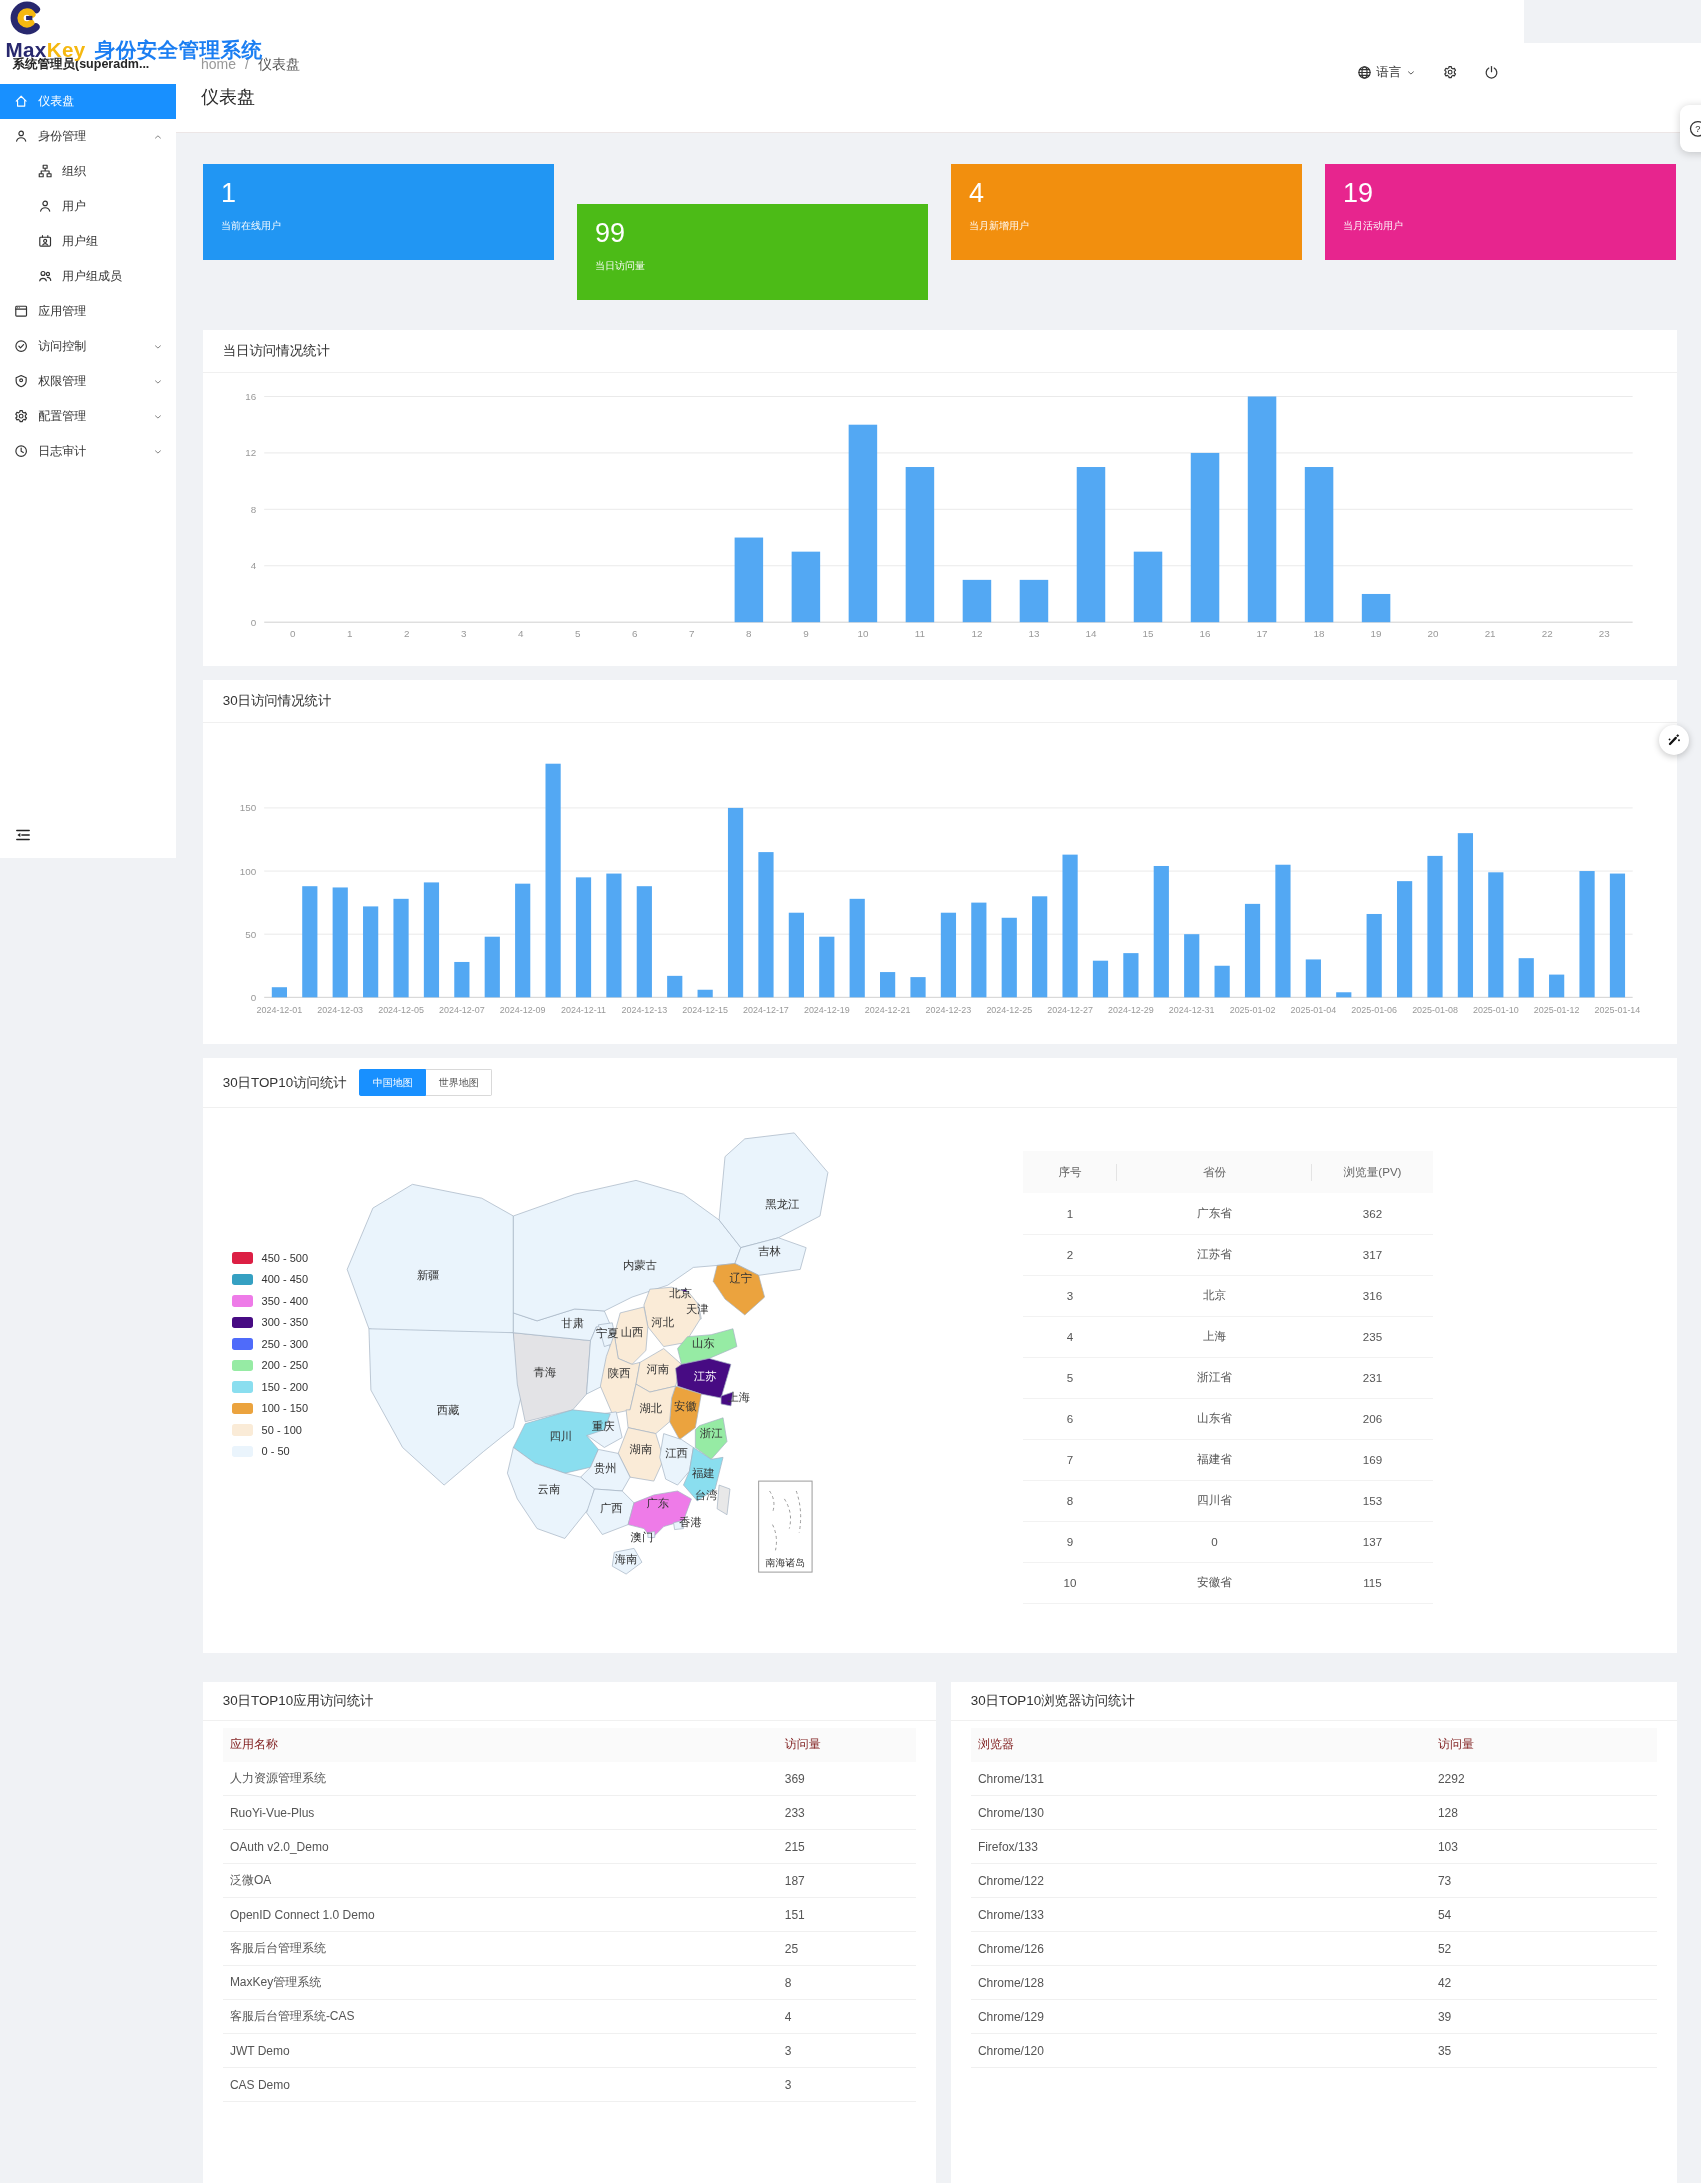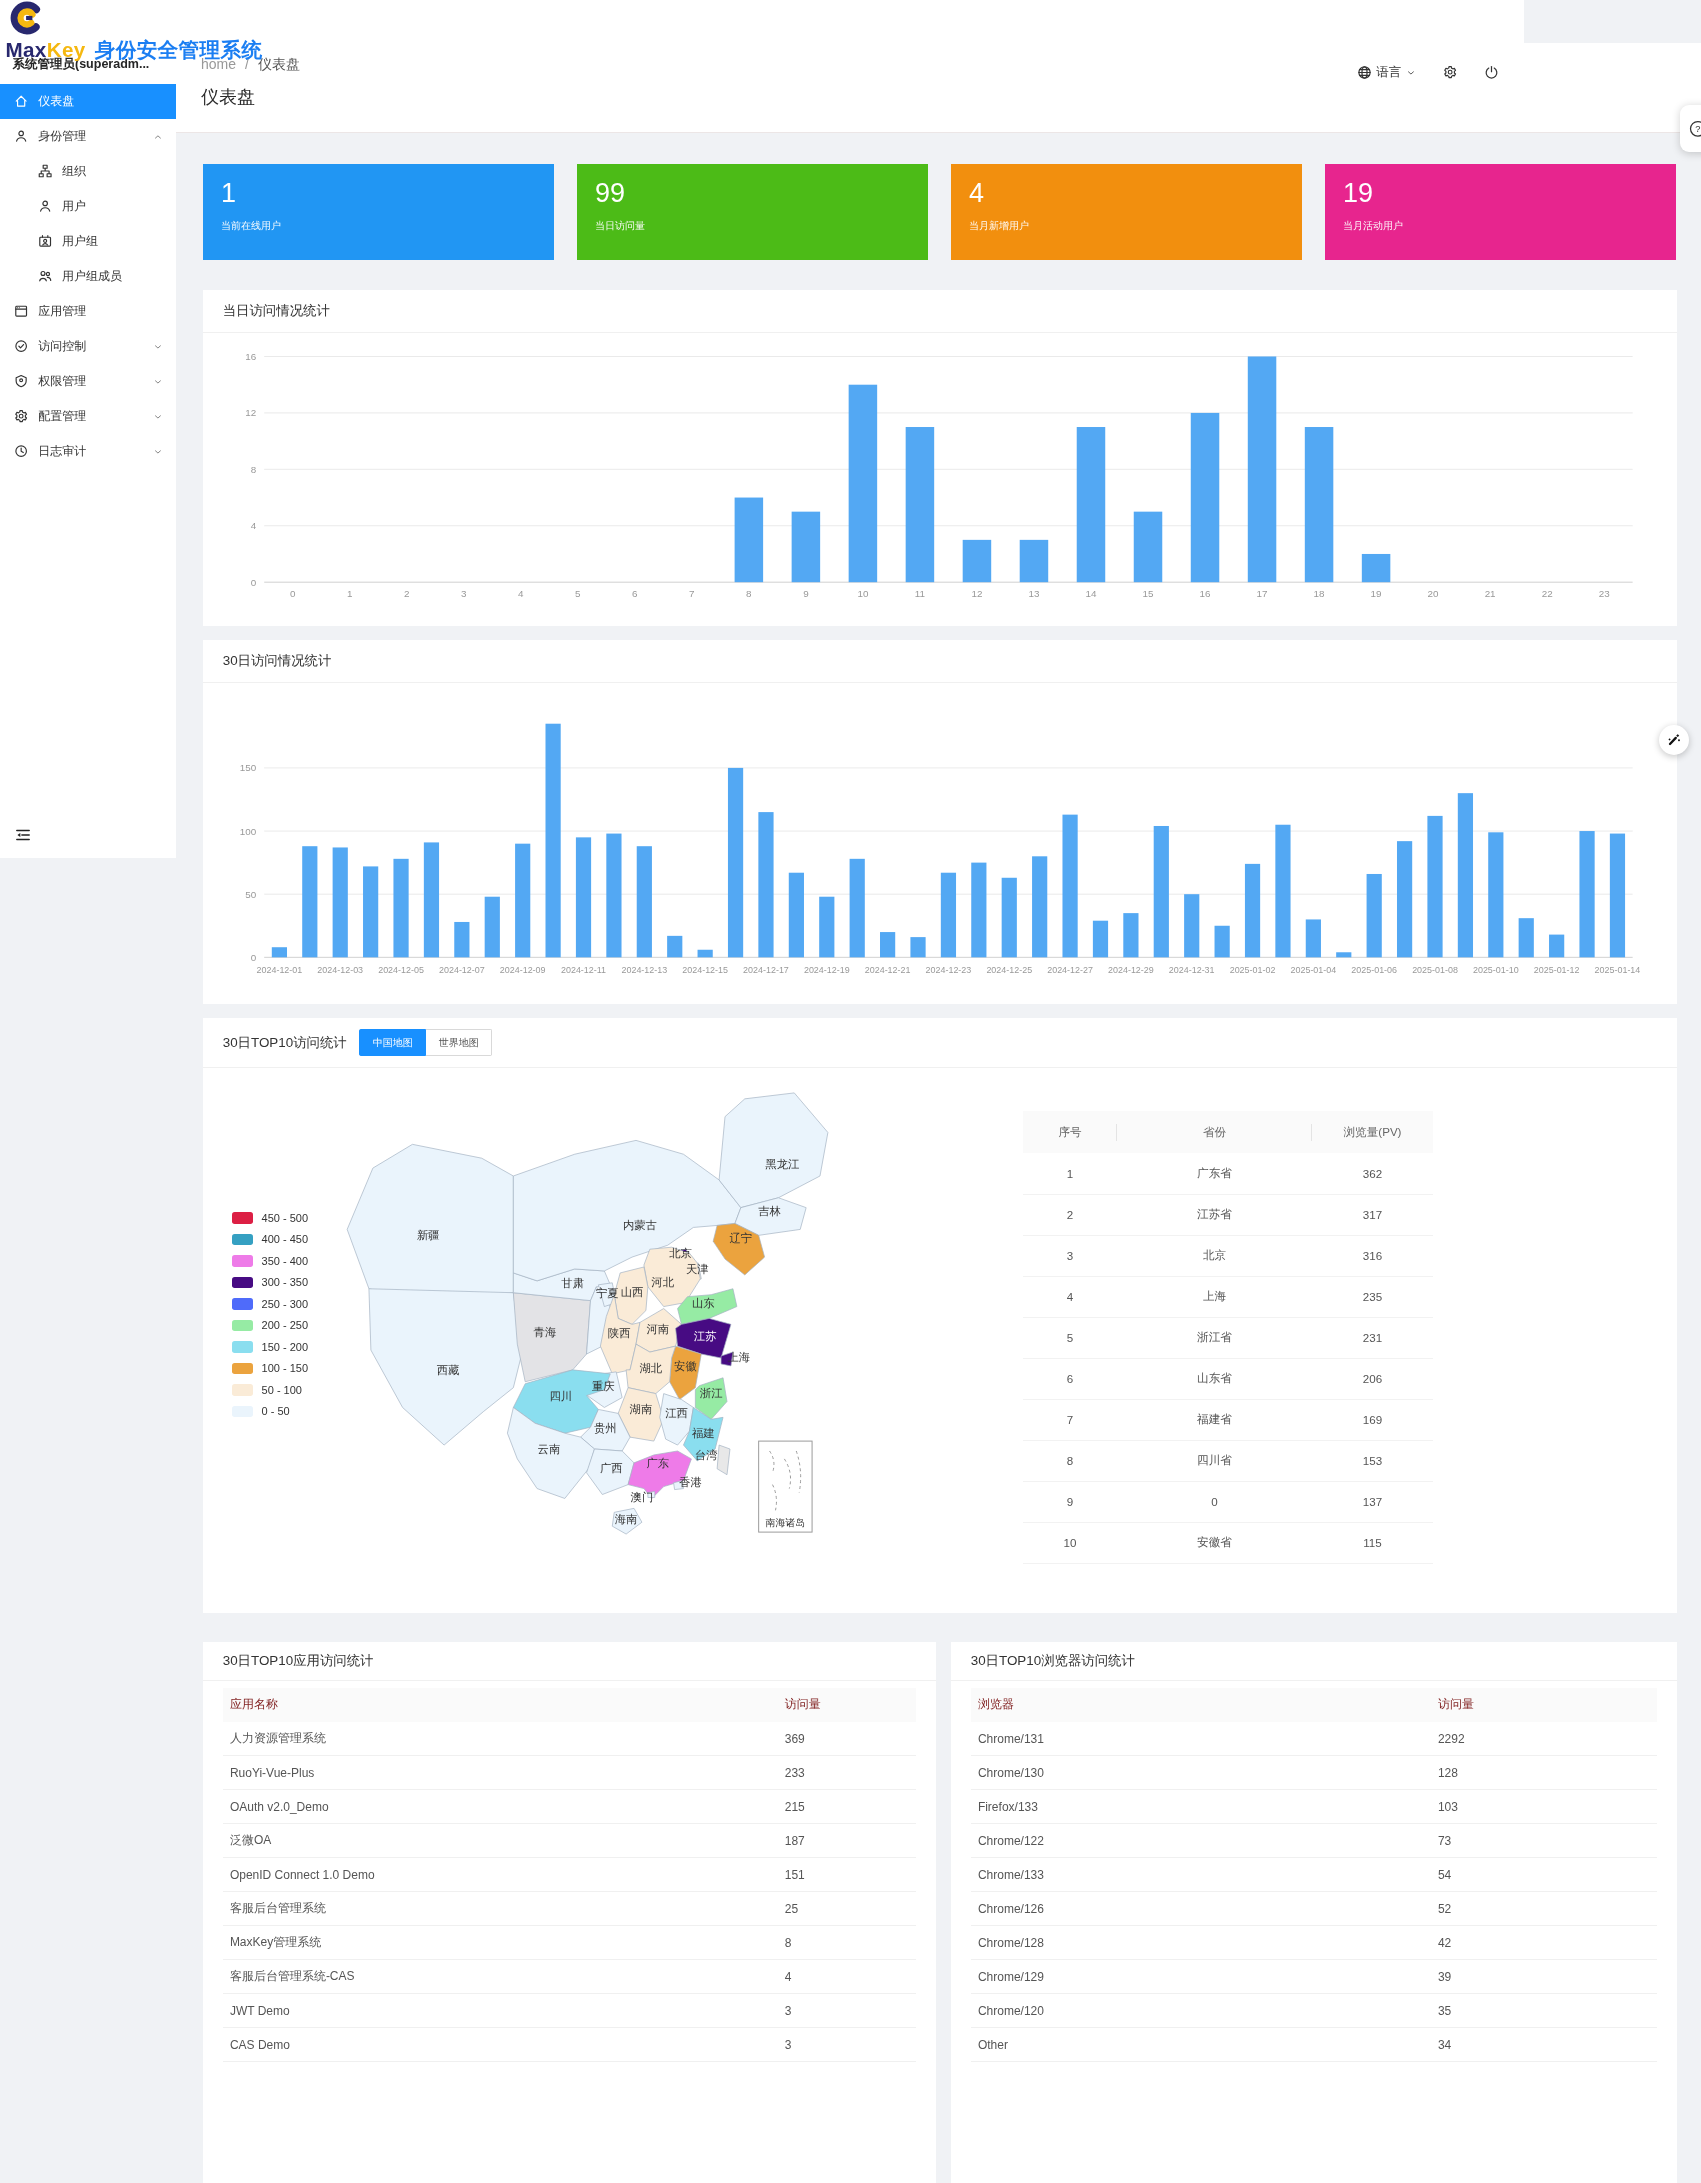--- a/index.html
+++ b/index.html
@@ -275,21 +275,21 @@
   <div class="pagetitle">仪表盘</div>
 </div>
 
 <div class="content">
 
   <div class="cards" id="cards">
       <div class="card" style="background: rgb(33, 150, 243);">
         <div class="cv">1</div>
                <div class="cl">当前在线用户</div>
       </div>
-      <div class="card" style="background: rgb(76, 187, 23);">
+      <div class="card" style="background: rgb(76, 187, 23); margin-top: 40px;">
         <div class="cv">99</div>
                <div class="cl">当日访问量</div>
       </div>
       <div class="card" style="background: rgb(242, 143, 14);">
         <div class="cv">4</div>
                <div class="cl">当月新增用户</div>
       </div>
       <div class="card" style="background: rgb(231, 37, 142);">
         <div class="cv">19</div>
                <div class="cl">当月活动用户</div>
@@ -715,24 +715,20 @@
                 <td>42</td>
               </tr>
               <tr>
                 <td>Chrome/129</td>
                 <td>39</td>
               </tr>
               <tr>
                 <td>Chrome/120</td>
                 <td>35</td>
               </tr>
-              <tr>
-                <td>Other</td>
-                <td>34</td>
-              </tr>
             </tbody>
           </table>
         </div>
     </div>
   </div>
 
 </div>
 
 <div class="float-help" id="ic-help">
     <svg width="19.7" height="19.7" viewBox="0 0 22 22">

